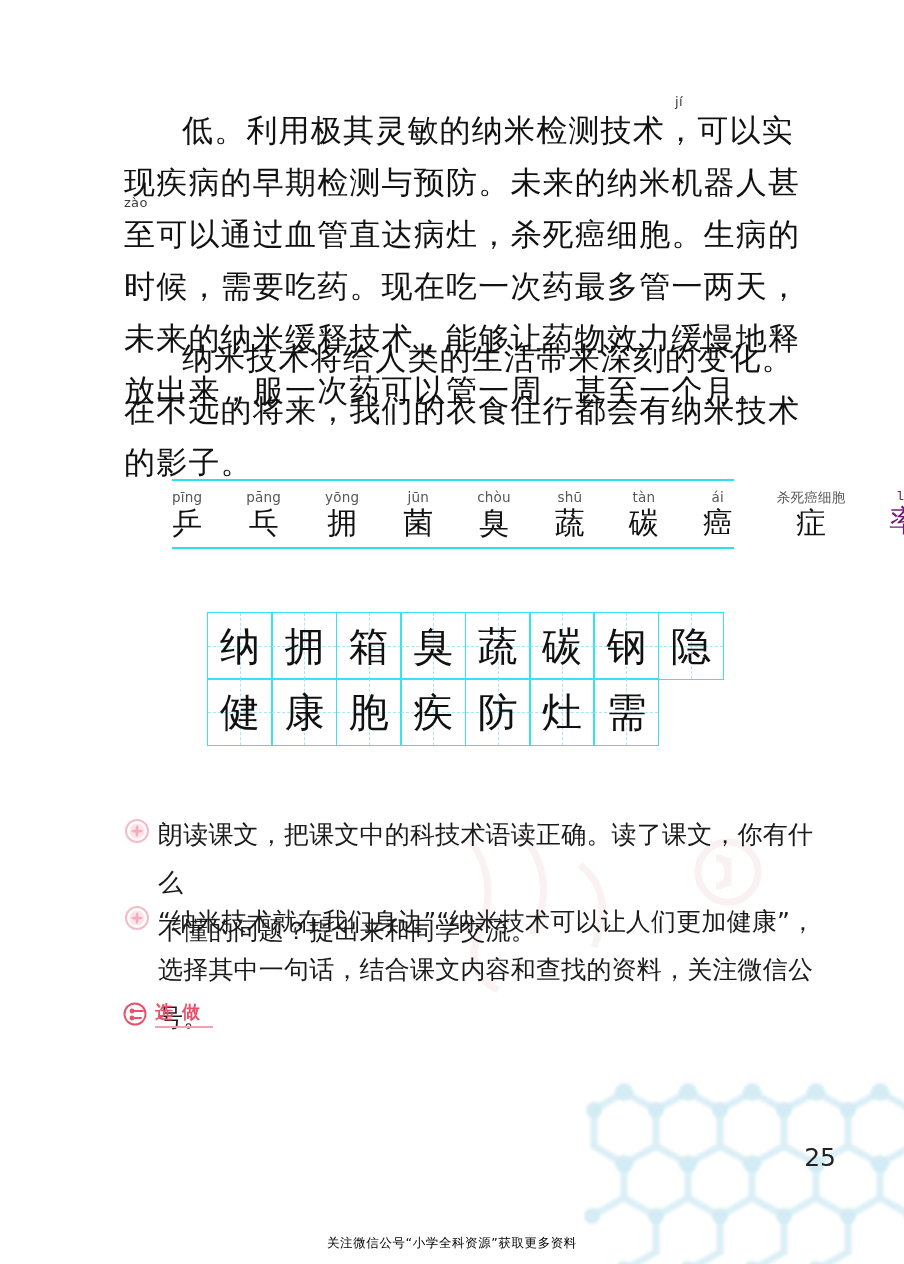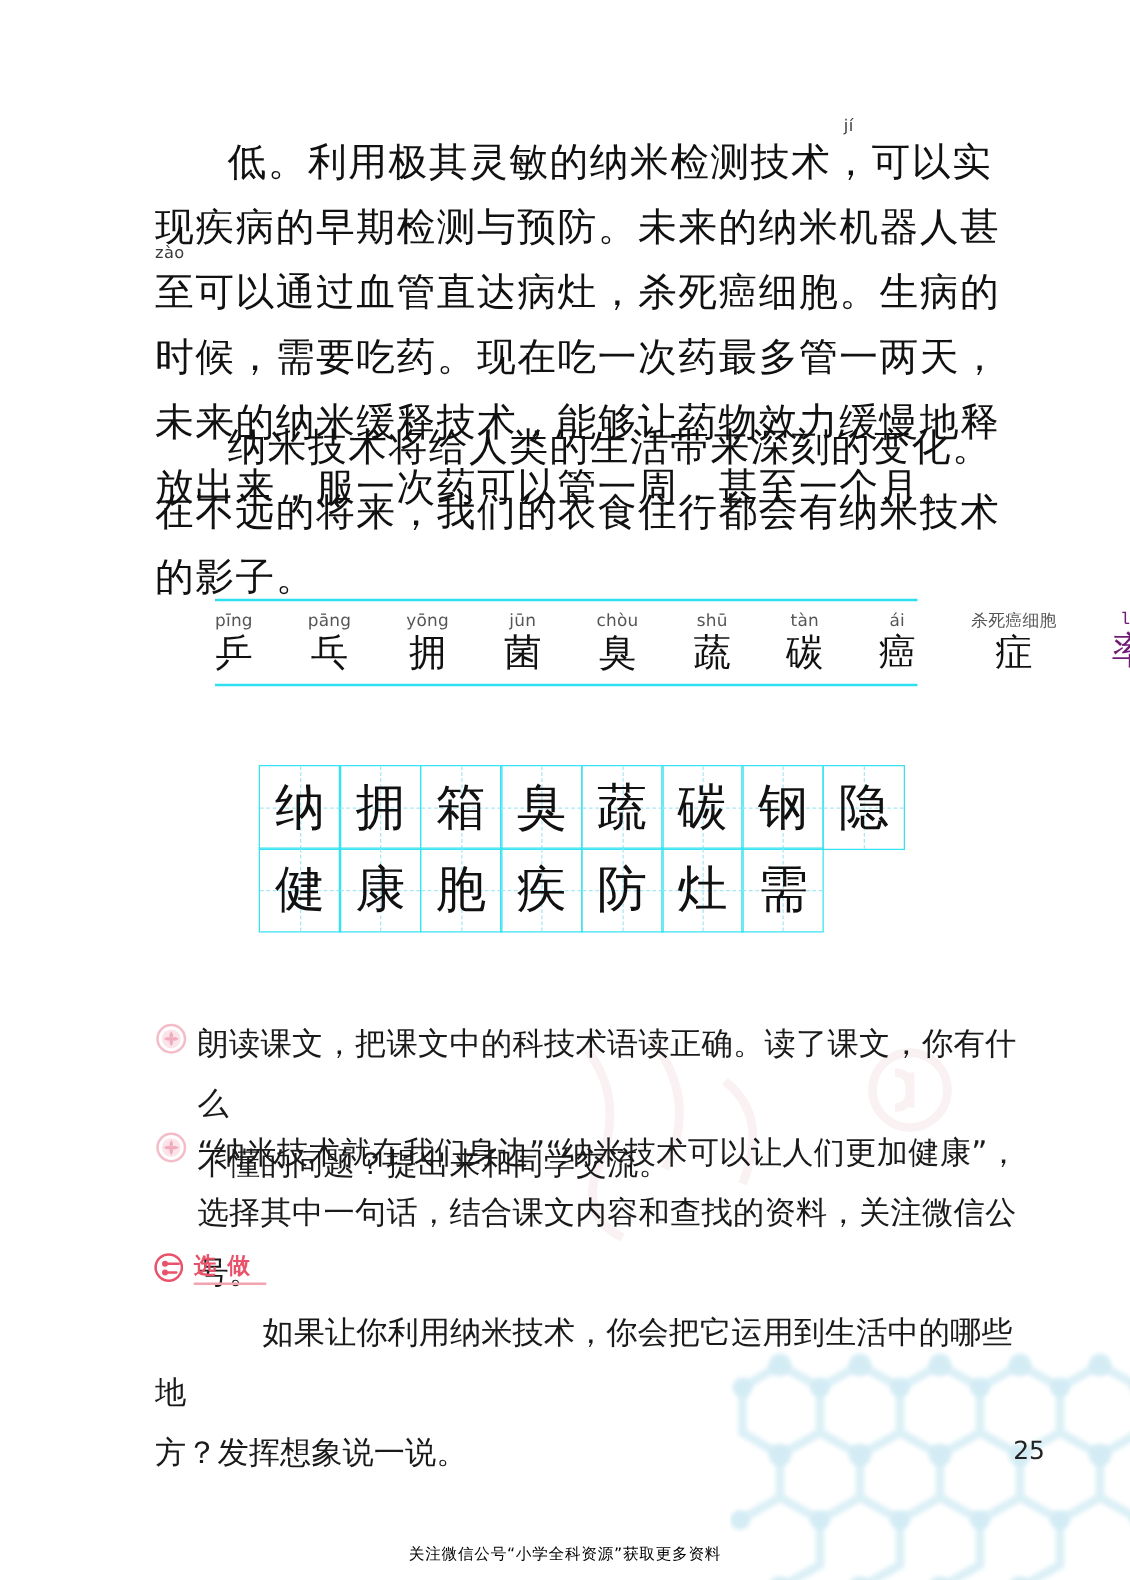--- a/index.html
+++ b/index.html
@@ -208,21 +208,21 @@
     z-index: 2;
     white-space: pre-wrap;
   }
   #para-optional .indent2 { display: inline-block; width: 86px; }
 
   
   #page-number {
     position: absolute;
     right: 68px; bottom: 92px;
     font-family: "DejaVu Sans", "Liberation Sans", sans-serif;
-    font-size: 20px;
+    font-size: 25px;
     color: #222;
     z-index: 3;
   }
 
   
   #footer-promo {
     position: absolute;
     left: 0; right: 0; bottom: 12px;
     text-align: center;
     font-family: "DejaVu Sans", "Liberation Sans", sans-serif;
@@ -430,20 +430,18 @@
   <div id="optional-badge">
     <svg class="badge-icon" viewBox="0 0 26 26" xmlns="http://www.w3.org/2000/svg">
       <circle cx="13" cy="13" r="10.5" fill="none" stroke="#e8536b" stroke-width="2"></circle>
       <circle cx="10" cy="10" r="2.4" fill="#e8536b"></circle>
       <circle cx="10" cy="17" r="2.4" fill="#e8536b"></circle>
       <path d="M12 10 H21 M12 17 H19" stroke="#e8536b" stroke-width="2" stroke-linecap="round"></path>
     </svg>
     <span class="badge-label">选做</span>
   </div>
 
-  <div id="para-optional"><span class="indent2"></span><span>如果让你利用纳米技术，你会把它运用到生活中的哪些地
-方？发挥想象说一说。</span></div>
 
   <div id="page-number">25</div>
 
   <div id="footer-promo">关注微信公号“小学全科资源”获取更多资料</div>
 
 </div>
 
 </body></html>

